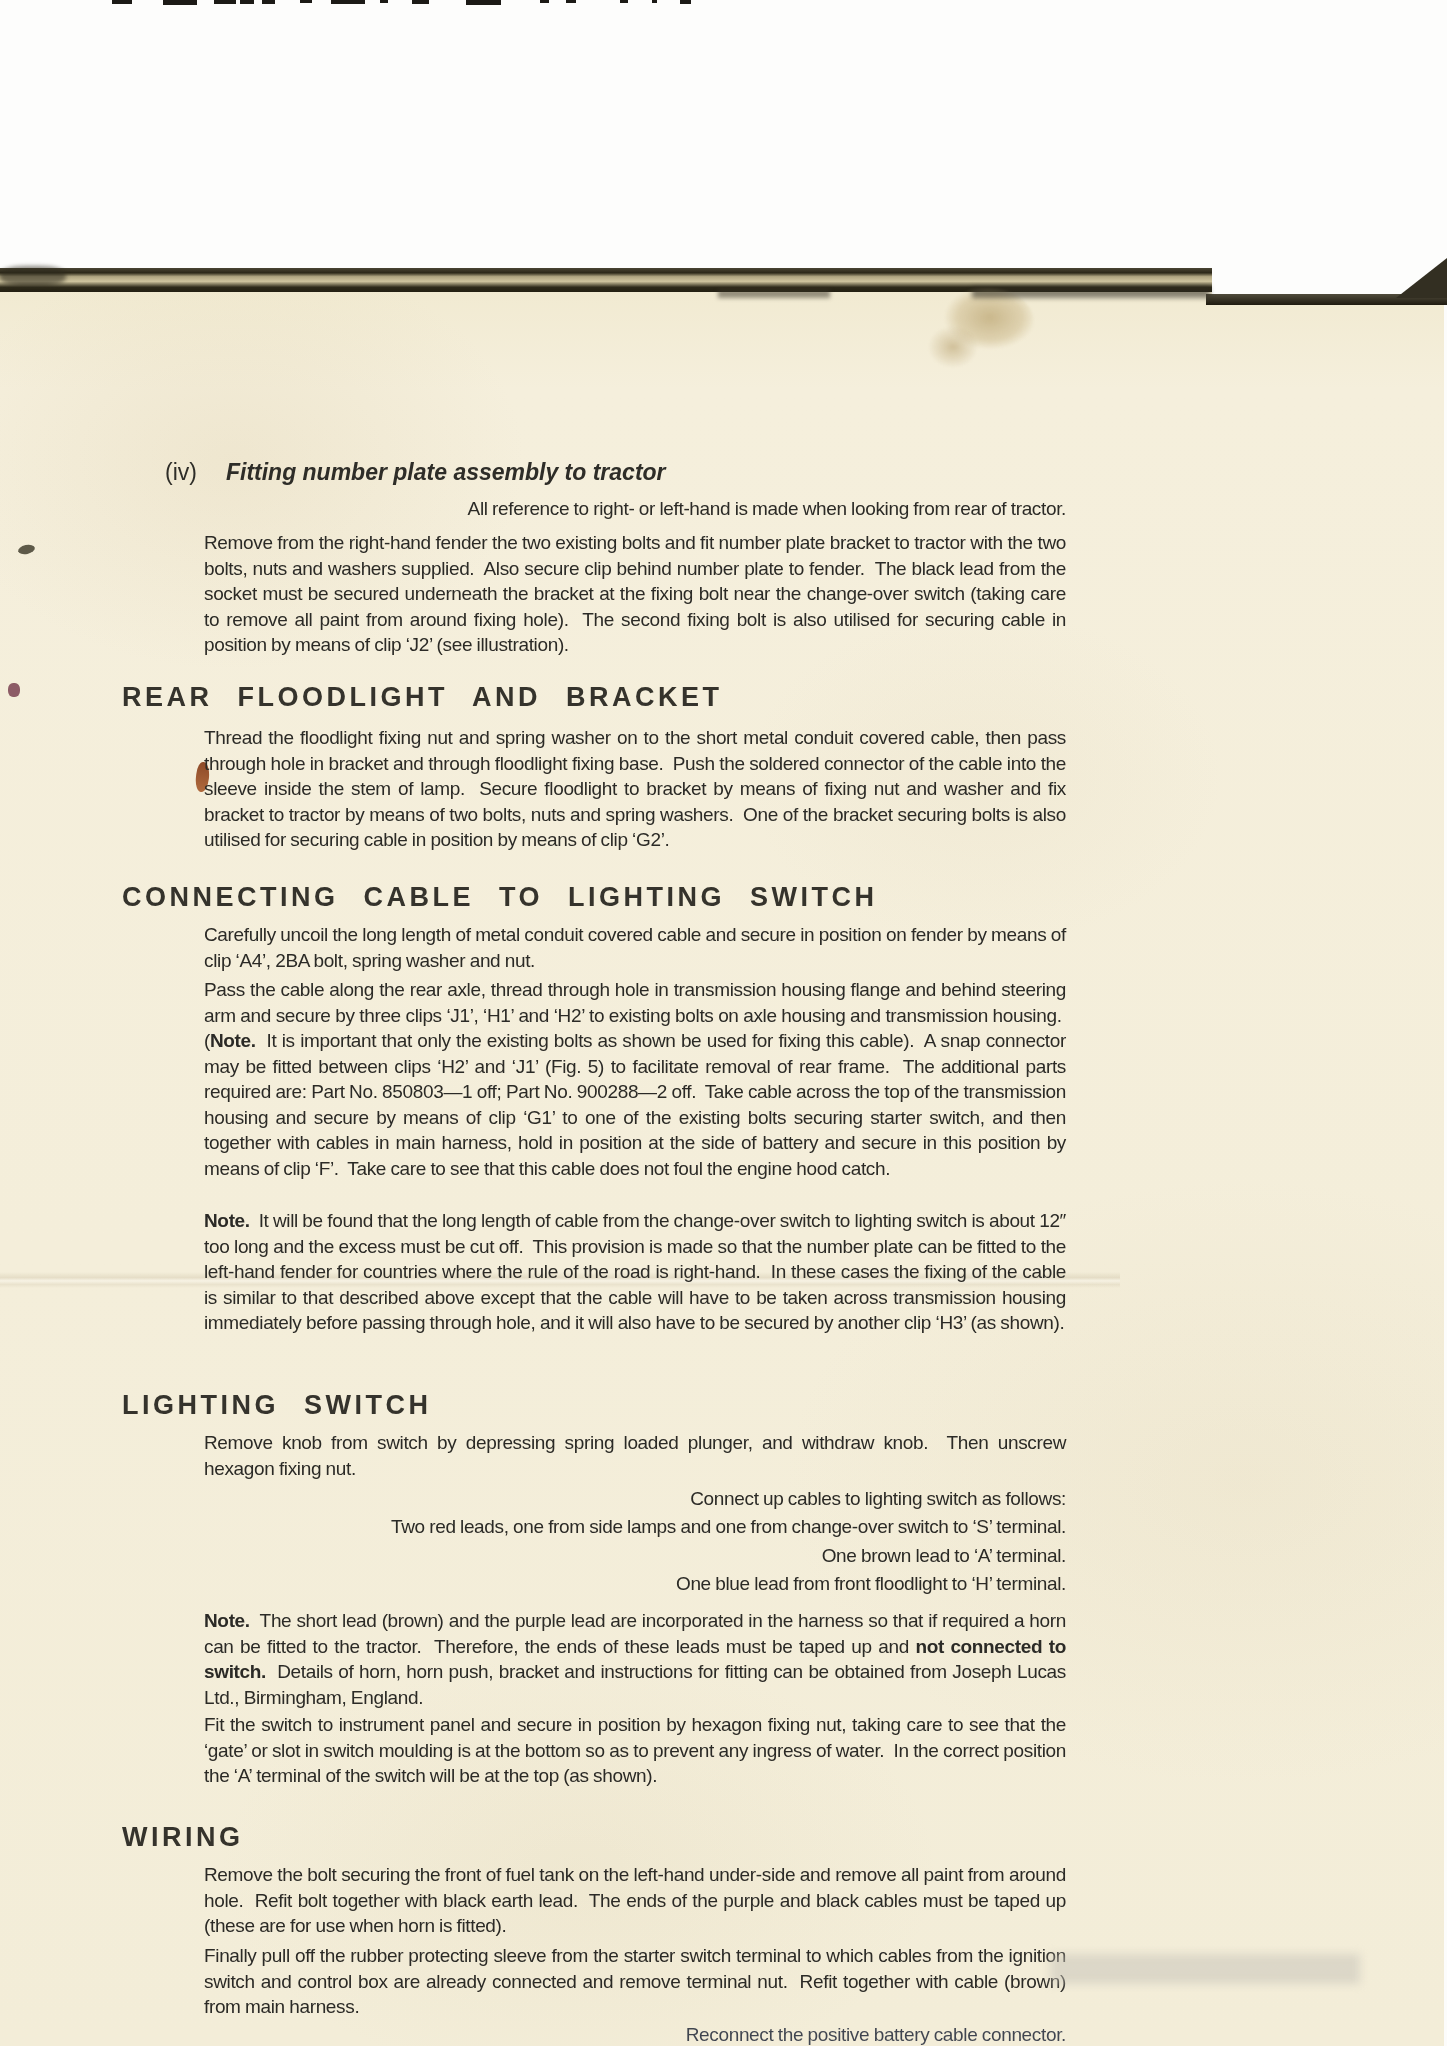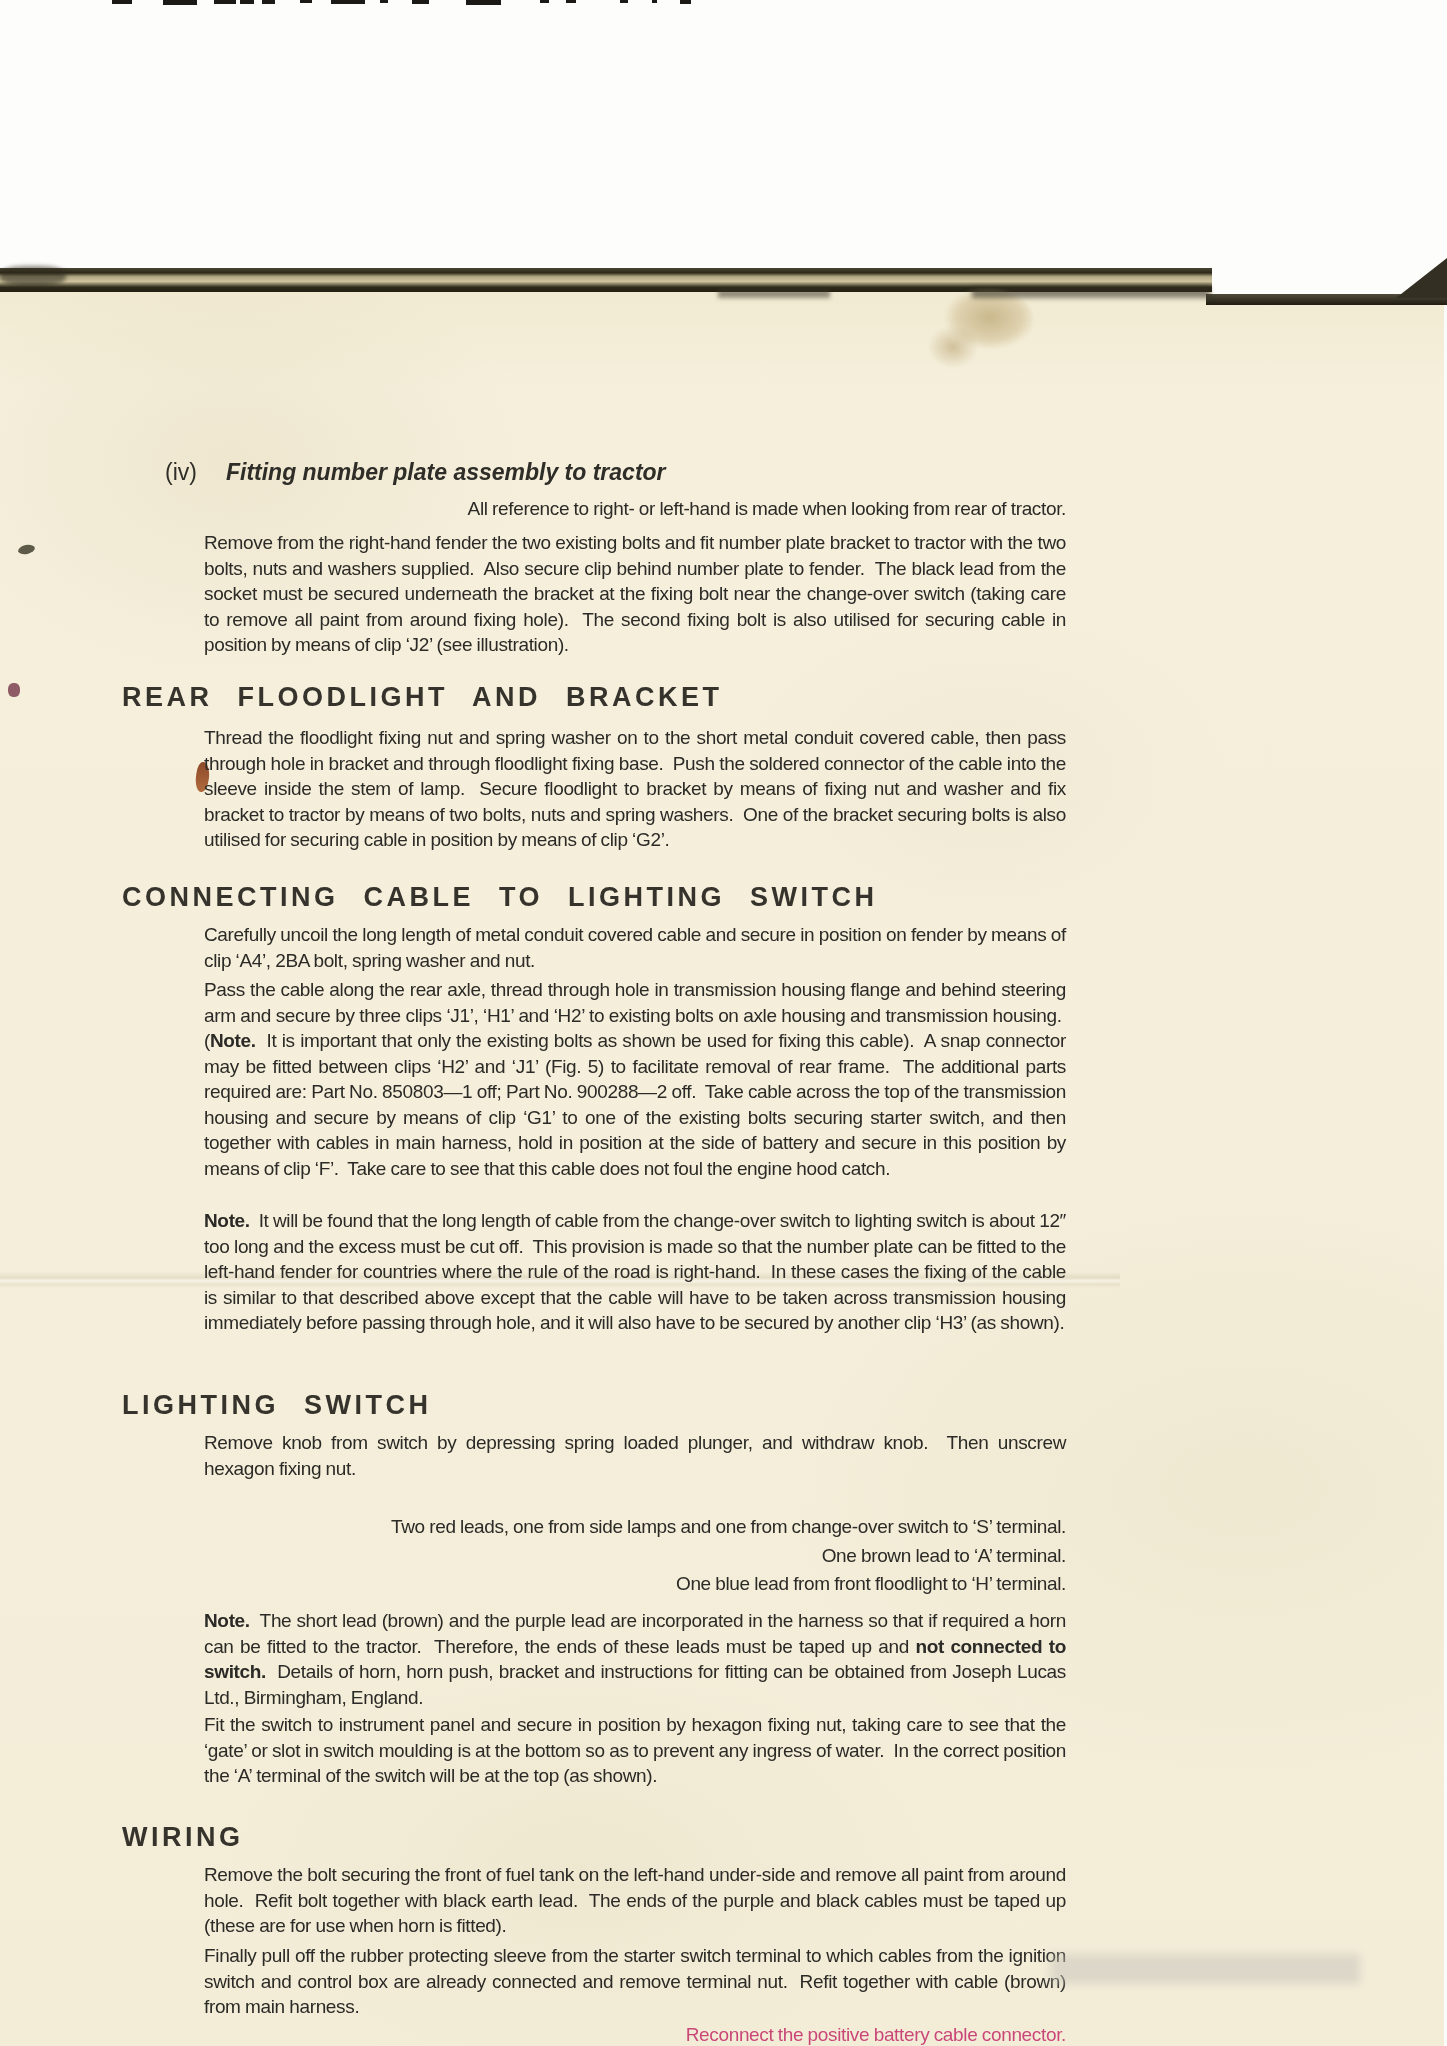--- a/index.html
+++ b/index.html
@@ -51,21 +51,21 @@
   .h{position:absolute;left:122px;margin:0;z-index:3;font-weight:bold;font-size:27px;line-height:30px;
      letter-spacing:3.5px;word-spacing:14px;color:#35332c;}
   .sh{position:absolute;left:165px;margin:0;z-index:3;font-size:23px;line-height:28px;font-weight:normal;color:#2e2d28;}
   .sh .num{margin-right:29px;}
   .sh .t{font-weight:bold;font-style:italic;}
   .body{position:absolute;left:204px;width:862px;margin:0;z-index:3;
      font-size:19px;line-height:25.5px;letter-spacing:-0.35px;word-spacing:-0.5px;
      color:#2b2a26;text-align:justify;}
   .single{text-align:right;}
   .ld{font-weight:bold;}
-  .faded{color:#be185d;opacity:.78;}
+  .faded{color:#0f172a;opacity:.78;}
 </style>
 </head>
 <body>
 
 <div class="canvas">
 
   <div class="tm">
     <i style="left:112px;top:0;width:20px;height:4px"></i>
     <i style="left:163px;top:0;width:34px;height:5px"></i>
     <i style="left:214px;top:0;width:22px;height:4px"></i>
@@ -110,20 +110,21 @@
   <h2 class="h" style="top:682px">REAR FLOODLIGHT AND BRACKET</h2>
   <p class="body" style="top:725px">Thread the floodlight fixing nut and spring washer on to the short metal conduit covered cable, then pass through hole in bracket and through floodlight fixing base.&nbsp; Push the soldered connector of the cable into the sleeve inside the stem of lamp.&nbsp; Secure floodlight to bracket by means of fixing nut and washer and fix bracket to tractor by means of two bolts, nuts and spring washers.&nbsp; One of the bracket securing bolts is also utilised for securing cable in position by means of clip ‘G2’.</p>
 
   <h2 class="h" style="top:882px">CONNECTING CABLE TO LIGHTING SWITCH</h2>
   <p class="body" style="top:922px">Carefully uncoil the long length of metal conduit covered cable and secure in position on fender by means of clip ‘A4’, 2BA bolt, spring washer and nut.</p>
   <p class="body" style="top:977px"><span>Pass the cable along the rear axle, thread through hole in transmission housing flange and behind steering arm and secure by three clips ‘J1’, ‘H1’ and ‘H2’ to existing bolts on axle housing and transmission housing.&nbsp; (</span><b class="ld">Note.</b><span>&nbsp; It is important that only the existing bolts as shown be used for fixing this cable).&nbsp; A snap connector may be fitted between clips ‘H2’ and ‘J1’ (Fig. 5) to facilitate removal of rear frame.&nbsp; The additional parts required are: Part No. 850803—1 off; Part No. 900288—2 off.&nbsp; Take cable across the top of the transmission housing and secure by means of clip ‘G1’ to one of the existing bolts securing starter switch, and then together with cables in main harness, hold in position at the side of battery and secure in this position by means of clip ‘F’.&nbsp; Take care to see that this cable does not foul the engine hood catch.</span></p>
   <p class="body" style="top:1208px"><b class="ld">Note.</b><span>&nbsp; It will be found that the long length of cable from the change-over switch to lighting switch is about 12″ too long and the excess must be cut off.&nbsp; This provision is made so that the number plate can be fitted to the left-hand fender for countries where the rule of the road is right-hand.&nbsp; In these cases the fixing of the cable is similar to that described above except that the cable will have to be taken across transmission housing immediately before passing through hole, and it will also have to be secured by another clip ‘H3’ (as shown).</span></p>
 
   <h2 class="h" style="top:1390px">LIGHTING SWITCH</h2>
   <p class="body" style="top:1430px">Remove knob from switch by depressing spring loaded plunger, and withdraw knob.&nbsp; Then unscrew hexagon fixing nut.</p>
+  <p class="body single" style="top:1486px">Connect up cables to lighting switch as follows:</p>
   <p class="body single" style="top:1543px">One brown lead to ‘A’ terminal.</p>
   <p class="body single" style="top:1514px">Two red leads, one from side lamps and one from change-over switch to ‘S’ terminal.</p>
   <p class="body single" style="top:1571px">One blue lead from front floodlight to ‘H’ terminal.</p>
   <p class="body" style="top:1608px"><b class="ld">Note.</b><span>&nbsp; The short lead (brown) and the purple lead are incorporated in the harness so that if required a horn can be fitted to the tractor.&nbsp; Therefore, the ends of these leads must be taped up and </span><b class="ld">not connected to switch.</b><span>&nbsp; Details of horn, horn push, bracket and instructions for fitting can be obtained from Joseph Lucas Ltd., Birmingham, England.</span></p>
   <p class="body" style="top:1712px">Fit the switch to instrument panel and secure in position by hexagon fixing nut, taking care to see that the ‘gate’ or slot in switch moulding is at the bottom so as to prevent any ingress of water.&nbsp; In the correct position the ‘A’ terminal of the switch will be at the top (as shown).</p>
 
   <h2 class="h" style="top:1822px">WIRING</h2>
   <p class="body" style="top:1862px">Remove the bolt securing the front of fuel tank on the left-hand under-side and remove all paint from around hole.&nbsp; Refit bolt together with black earth lead.&nbsp; The ends of the purple and black cables must be taped up (these are for use when horn is fitted).</p>
   <p class="body" style="top:1943px">Finally pull off the rubber protecting sleeve from the starter switch terminal to which cables from the ignition switch and control box are already connected and remove terminal nut.&nbsp; Refit together with cable (brown) from main harness.</p>
   <p class="body single faded" style="top:2022px">Reconnect the positive battery cable connector.</p>

